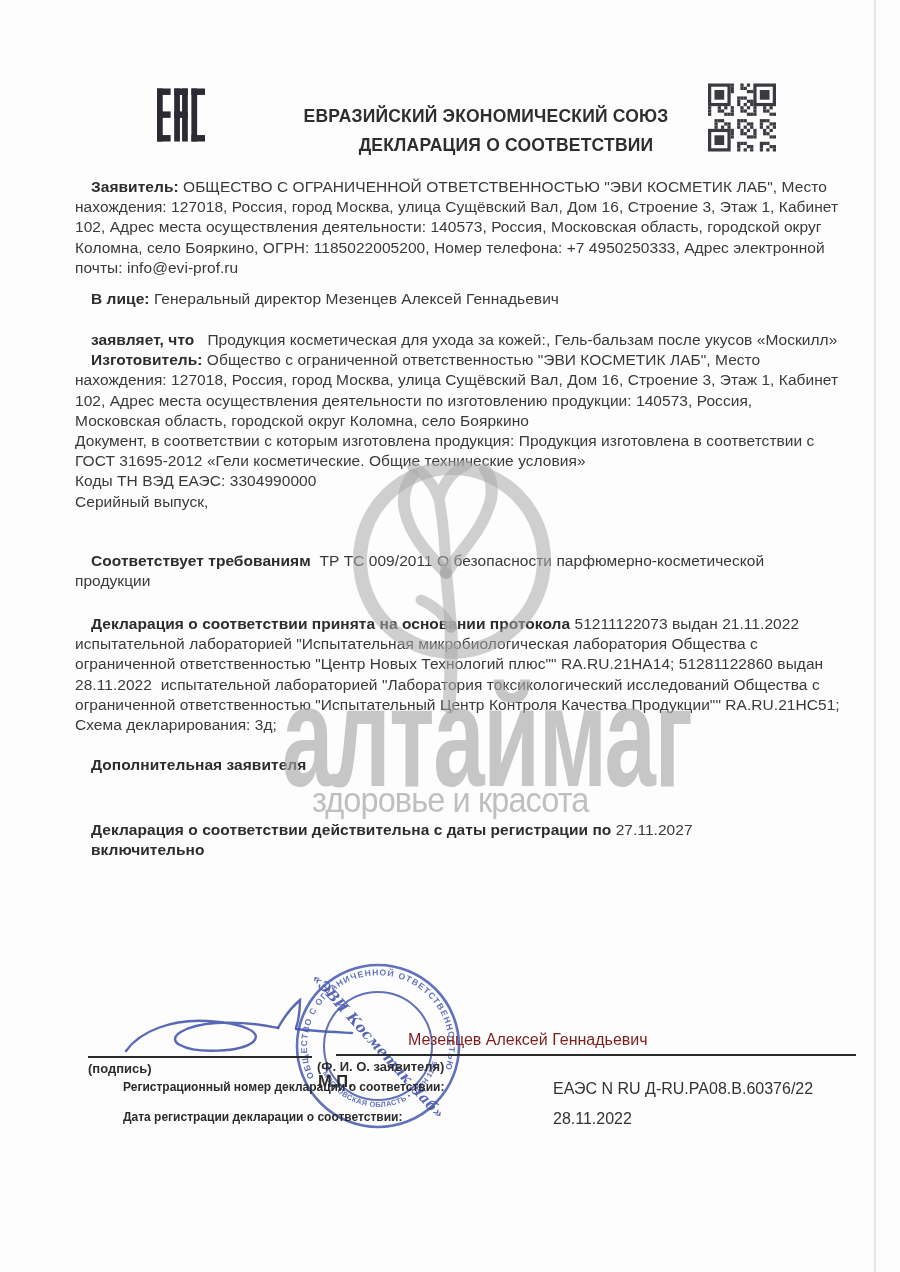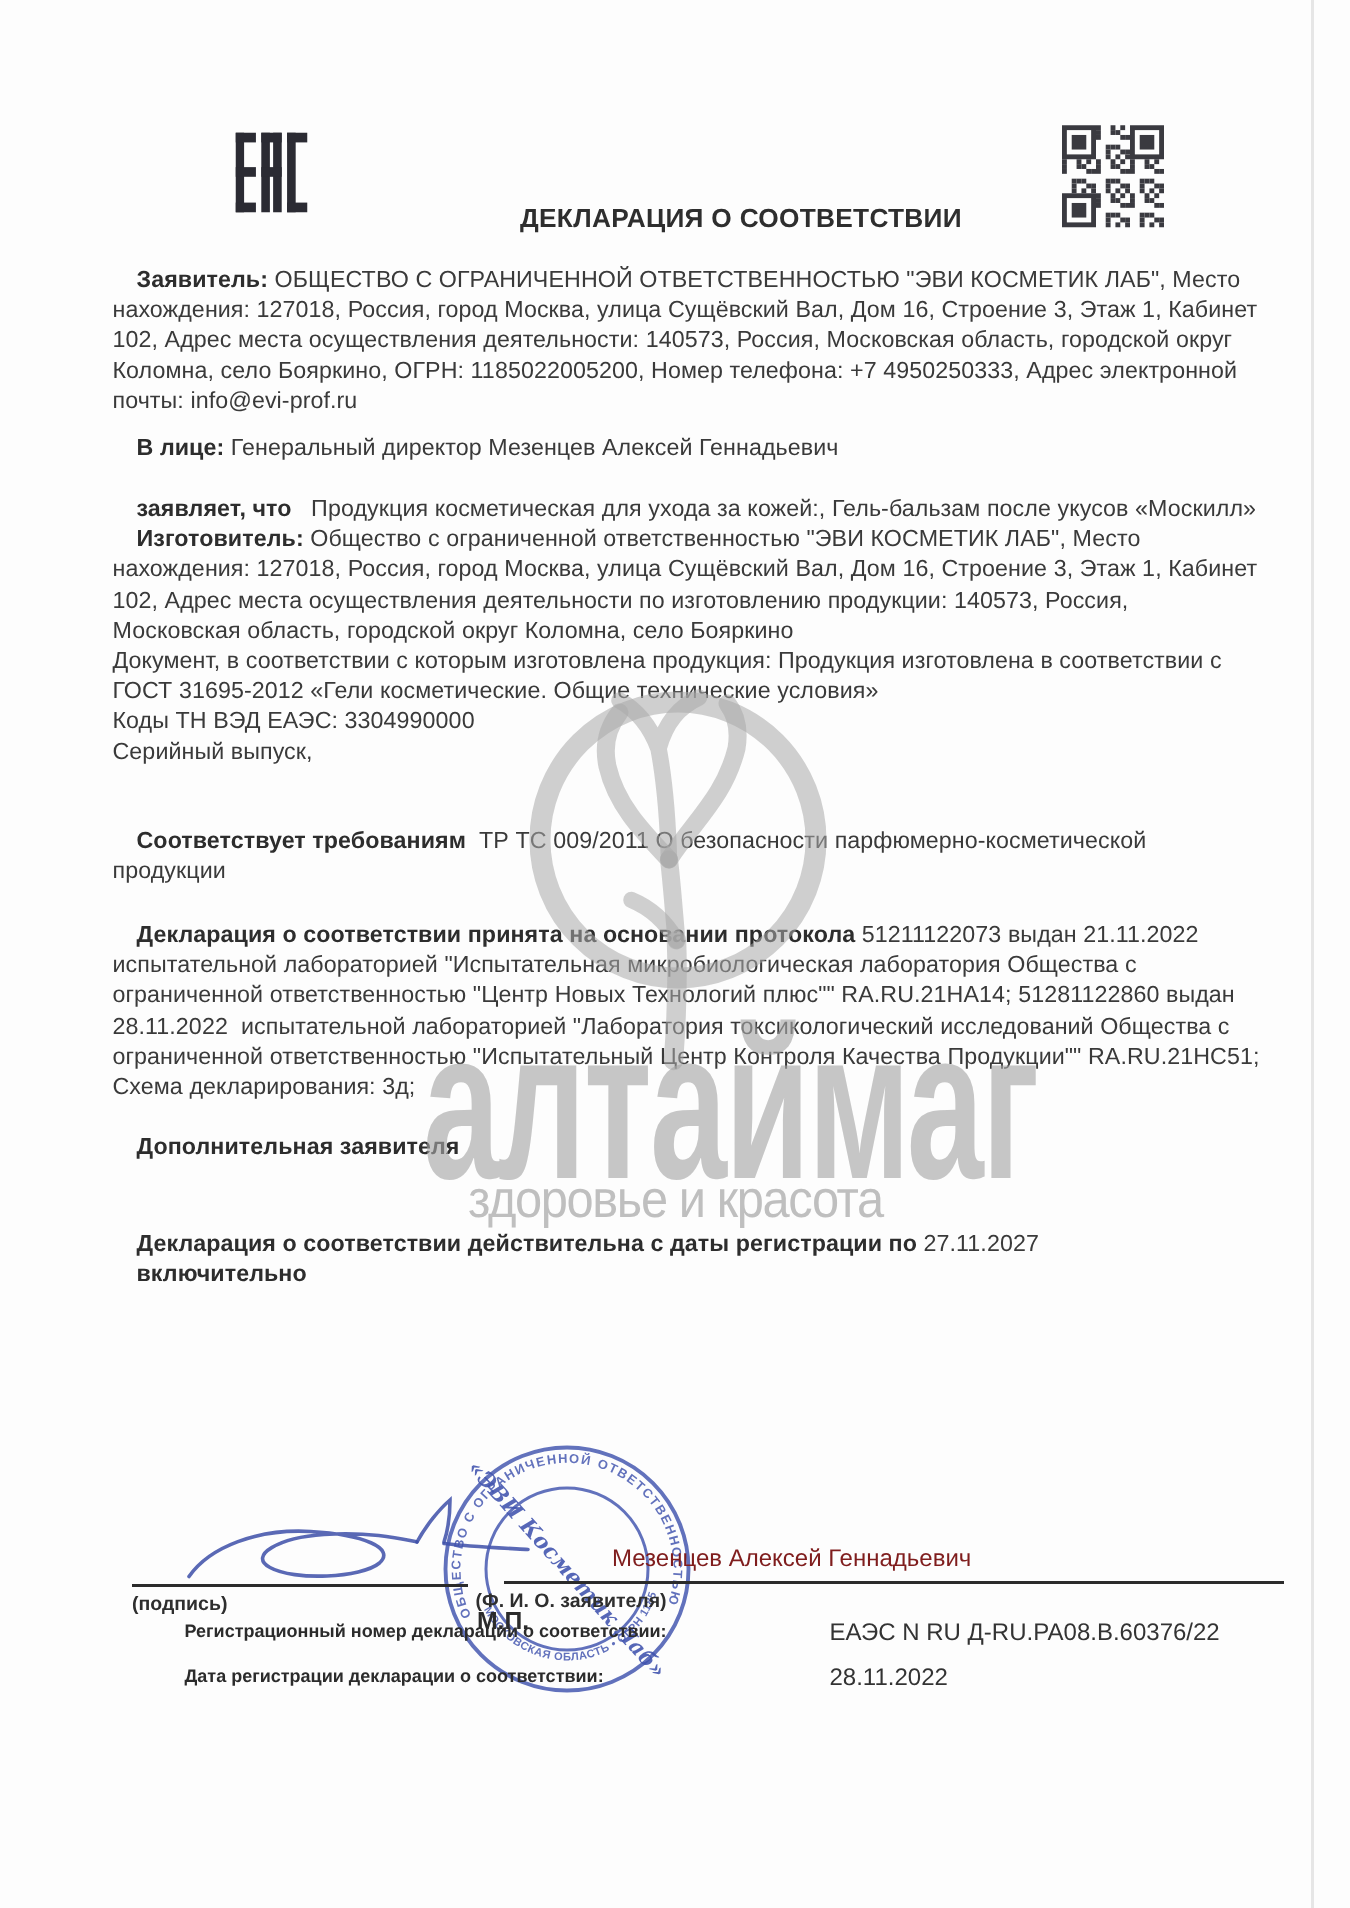--- a/index.html
+++ b/index.html
@@ -171,21 +171,22 @@
       <rect x="1" y="1" width="5" height="5" fill="#fdfdfd"></rect>
       <rect x="2" y="2" width="3" height="3" fill="#3a3a40"></rect>
       <rect x="14" y="0" width="7" height="7" fill="#3a3a40"></rect>
       <rect x="15" y="1" width="5" height="5" fill="#fdfdfd"></rect>
       <rect x="16" y="2" width="3" height="3" fill="#3a3a40"></rect>
       <rect x="0" y="14" width="7" height="7" fill="#3a3a40"></rect>
       <rect x="1" y="15" width="5" height="5" fill="#fdfdfd"></rect>
       <rect x="2" y="16" width="3" height="3" fill="#3a3a40"></rect>
     </svg>
 
-  <div class="abs hdr" style="left:494px;top:135px">ДЕКЛАРАЦИЯ О СООТВЕТСТВИИ</div>
+  <div class="abs hdr" style="left:486px;top:106px">ЕВРАЗИЙСКИЙ ЭКОНОМИЧЕСКИЙ СОЮЗ</div>
+  <div class="abs hdr" style="left:506px;top:135px">ДЕКЛАРАЦИЯ О СООТВЕТСТВИИ</div>
 
   <div class="abs para" style="top:177px"><span class="b">Заявитель:</span><span> ОБЩЕСТВО С ОГРАНИЧЕННОЙ ОТВЕТСТВЕННОСТЬЮ "ЭВИ КОСМЕТИК ЛАБ", Место нахождения: 127018, Россия, город Москва, улица Сущёвский Вал, Дом 16, Строение 3, Этаж 1, Кабинет 102, Адрес места осуществления деятельности: 140573, Россия, Московская область, городской округ Коломна, село Бояркино, ОГРН: 1185022005200, Номер телефона: +7 4950250333, Адрес электронной почты: info@evi-prof.ru</span></div>
   <div class="abs para" style="top:289px"><span class="b">В лице:</span><span> Генеральный директор Мезенцев Алексей Геннадьевич</span></div>
   <div class="abs para" style="top:330px"><span class="b">заявляет, что</span><span>   Продукция косметическая для ухода за кожей:, Гель-бальзам после укусов «Москилл»</span><br><span class="b">Изготовитель:</span><span> Общество с ограниченной ответственностью "ЭВИ КОСМЕТИК ЛАБ", Место нахождения: 127018, Россия, город Москва, улица Сущёвский Вал, Дом 16, Строение 3, Этаж 1, Кабинет 102, Адрес места осуществления деятельности по изготовлению продукции: 140573, Россия, Московская область, городской округ Коломна, село Бояркино</span><br><span>Документ, в соответствии с которым изготовлена продукция: Продукция изготовлена в соответствии с ГОСТ 31695-2012 «Гели косметические. Общие технические условия»</span><br><span>Коды ТН ВЭД ЕАЭС: 3304990000</span><br><span>Серийный выпуск,</span></div>
   <div class="abs para" style="top:551px"><span class="b">Соответствует требованиям</span><span>  ТР ТС 009/2011 О безопасности парфюмерно-косметической продукции</span></div>
   <div class="abs para" style="top:614px"><span class="b">Декларация о соответствии принята на основании протокола</span><span> 51211122073 выдан 21.11.2022 испытательной лабораторией "Испытательная микробиологическая лаборатория Общества с ограниченной ответственностью "Центр Новых Технологий плюс"" RA.RU.21HA14; 51281122860 выдан 28.11.2022  испытательной лабораторией "Лаборатория токсикологический исследований Общества с ограниченной ответственностью "Испытательный Центр Контроля Качества Продукции"" RA.RU.21HC51; Схема декларирования: 3д;</span></div>
   <div class="abs para" style="top:755px"><span class="b">Дополнительная заявителя</span></div>
   <div class="abs para" style="top:820px"><span class="b">Декларация о соответствии действительна с даты регистрации по </span><span>27.11.2027</span><br><span class="b">включительно</span></div>
 
   <svg class="abs wm-tree" style="left:345px;top:415px" width="230" height="300" viewBox="0 0 230 300" aria-hidden="true">

